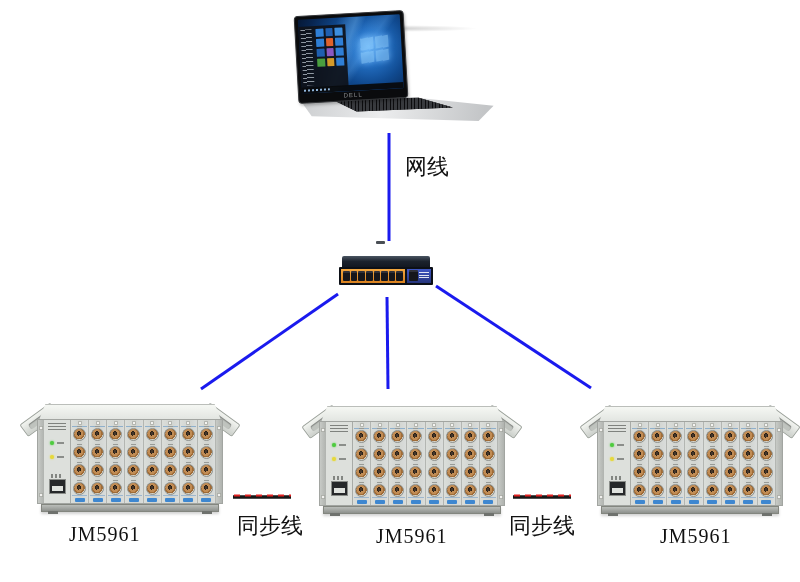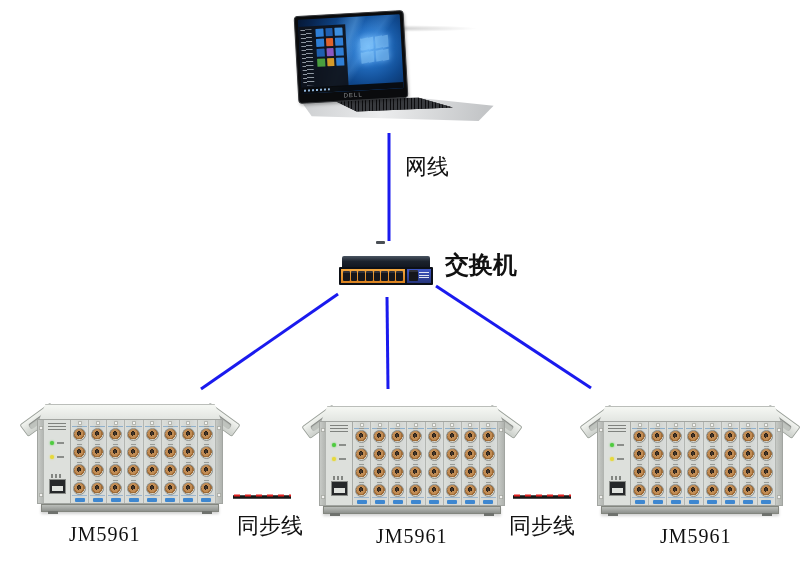--- a/index.html
+++ b/index.html
@@ -191,21 +191,20 @@
           <div class="sw-port"></div>
           <div class="sw-port"></div>
           <div class="sw-port"></div>
           <div class="sw-port"></div>
         </div>
       <div class="sw-blue">
           <div class="sw-port"></div>
         </div>
     </div>
   </div>
-  <div class="lbl lbl-jiaohuanji">交换机</div>
 
   <div class="chassis c1">
       <div class="ch-handle hl"></div>
       <div class="ch-handle hr"></div>
       <div class="ch-top"></div>
       <div class="ch-body">
         <div class="ch-rail"></div>
         <div class="ch-ctrl">
           <div class="ctrl-txt"></div>
           <div class="led g"></div>

